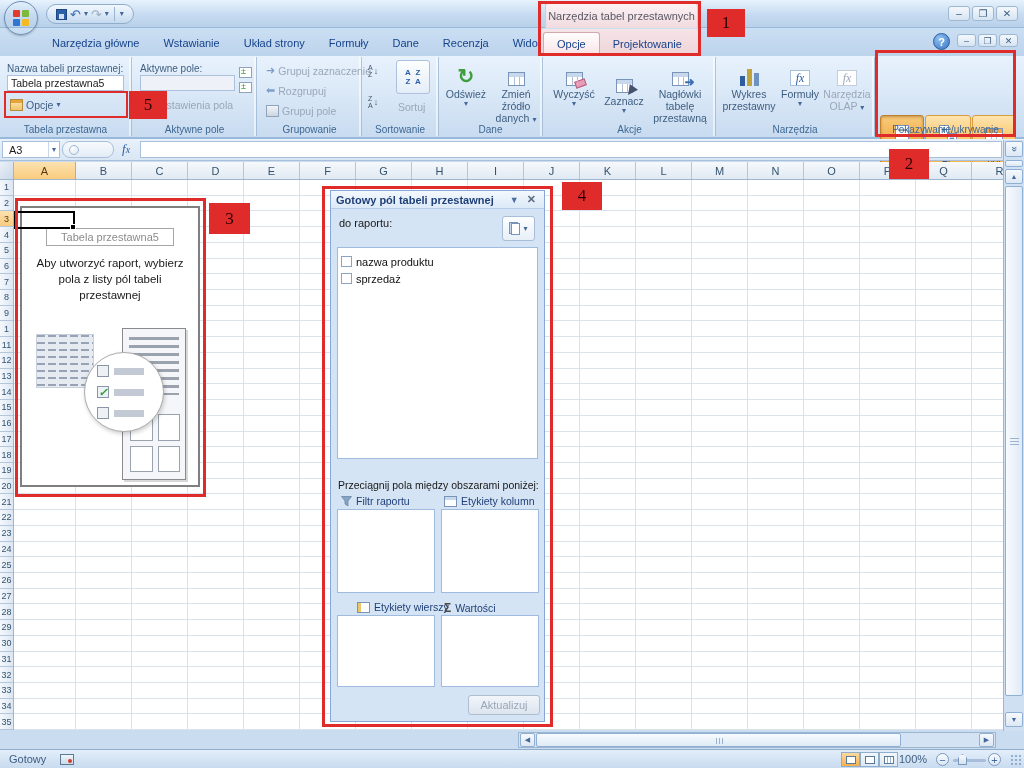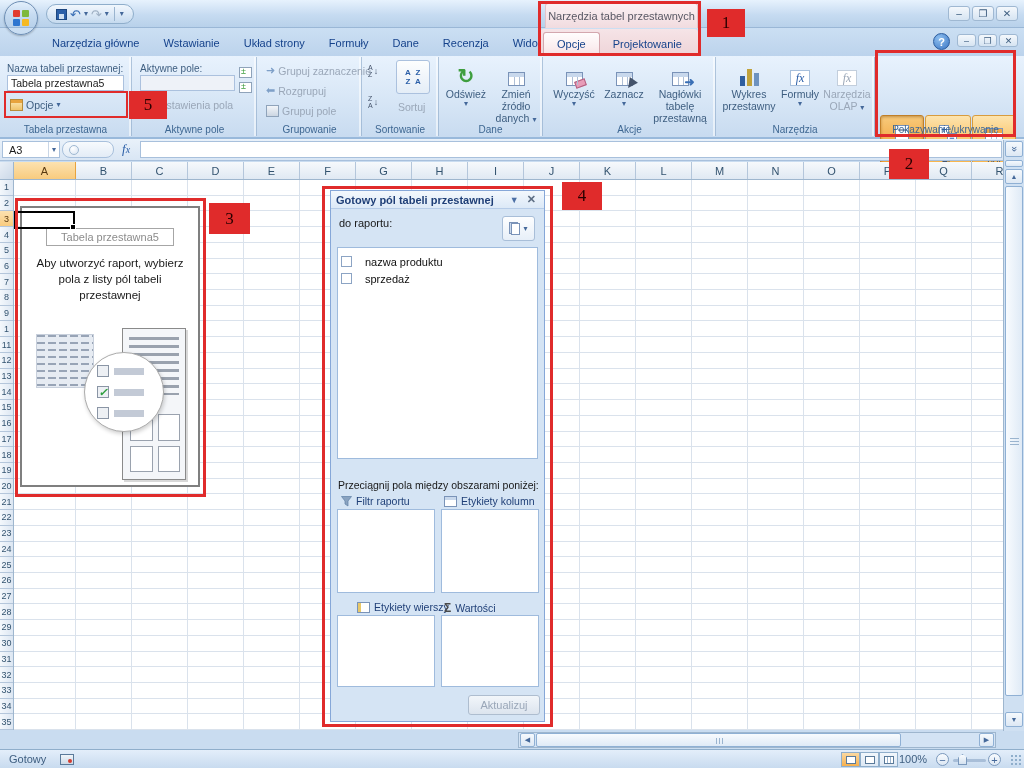--- a/index.html
+++ b/index.html
@@ -193,21 +193,21 @@
   .fl-close{font-size:11px;color:#5d6e84;padding:0 3px;}
   .flintro{position:absolute;left:8px;top:26px;width:152px;line-height:13px;color:#181818;}
   .fl-layoutbtn{position:absolute;right:9px;top:25px;width:33px;height:25px;
     background:linear-gradient(#fdfeff,#e7eff8);border:1px solid #a8bed8;border-radius:3px;
     display:flex;align-items:center;justify-content:center;gap:3px;}
   .layic{position:relative;width:11px;height:13px;}
   .layic:before{content:"";position:absolute;left:0;top:0;width:7px;height:10px;background:#c8d8ec;border:1px solid #7a93b8;}
   .layic:after{content:"";position:absolute;right:0;bottom:0;width:7px;height:10px;background:#fff;border:1px solid #7a93b8;}
   .flfields{position:absolute;left:6px;top:56px;width:201px;height:212px;background:#fff;
     border:1px solid #9fbbdd;padding:5px 3px;}
-  .flfield{display:flex;align-items:center;gap:13px;height:17px;color:#101010;}
+  .flfield{display:flex;align-items:center;gap:4px;height:17px;color:#101010;}
   .flcheck{width:11px;height:11px;border:1px solid #8ca4c4;background:#fff;flex:none;}
   .fldrag{position:absolute;left:7px;top:288px;font-size:10.5px;color:#181818;white-space:nowrap;}
   .flahead{position:absolute;display:flex;align-items:center;gap:4px;font-size:10.5px;color:#1f3f77;white-space:nowrap;}
   .flabox{position:absolute;width:98px;background:#fff;border:1px solid #9fbbdd;}
   .gridmini{width:13px;height:11px;background:#fff;border:1px solid #7a93b8;position:relative;flex:none;}
   .gridmini:before{content:"";position:absolute;left:0;top:0;right:0;height:3px;background:#c8d8ec;}
   .gridmini.rows:before{background:#e8c868;left:0;top:0;bottom:0;right:auto;width:3px;height:auto;}
   .sigma{font-size:12px;font-weight:bold;color:#4a4a4a;flex:none;}
   .fl-bottom{position:absolute;left:6px;top:504px;width:203px;display:flex;align-items:center;}
   .fl-defer{display:flex;align-items:center;gap:5px;color:#181818;}
@@ -443,21 +443,21 @@
     <div class="group" style="left:544px;width:172px;">
       <div class="bigbtn" style="left:6px;top:3px;width:48px;">
         <span class="iconbox">
             <span class="tableicon">
               <span class="eraser"></span>
             </span>
           </span>
         <span>Wyczyść</span>
         <span class="caret">▾</span>
       </div>
-      <div class="bigbtn" style="left:56px;top:3px;width:48px;">
+      <div class="bigbtn" style="left:56px;top:10px;width:48px;">
         <span class="iconbox">
             <span class="tableicon">
               <span class="cursorarrow"></span>
             </span>
           </span>
         <span>Zaznacz</span>
         <span class="caret">▾</span>
       </div>
       <div class="bigbtn" style="left:104px;top:3px;width:64px;">
         <span class="iconbox">

